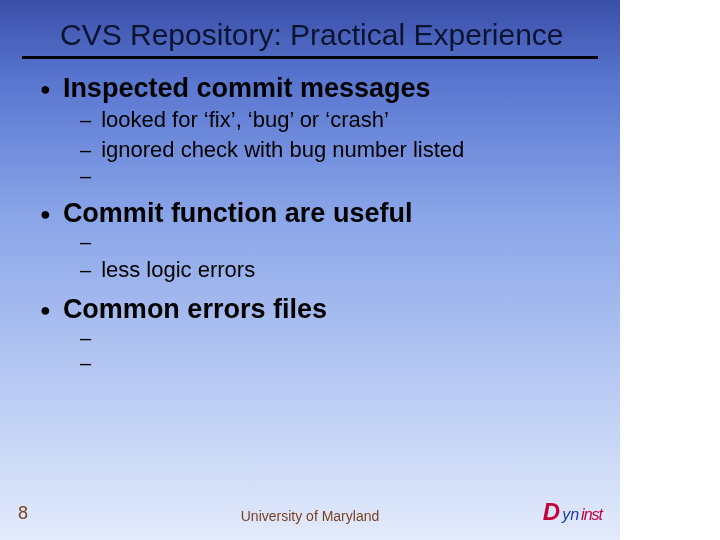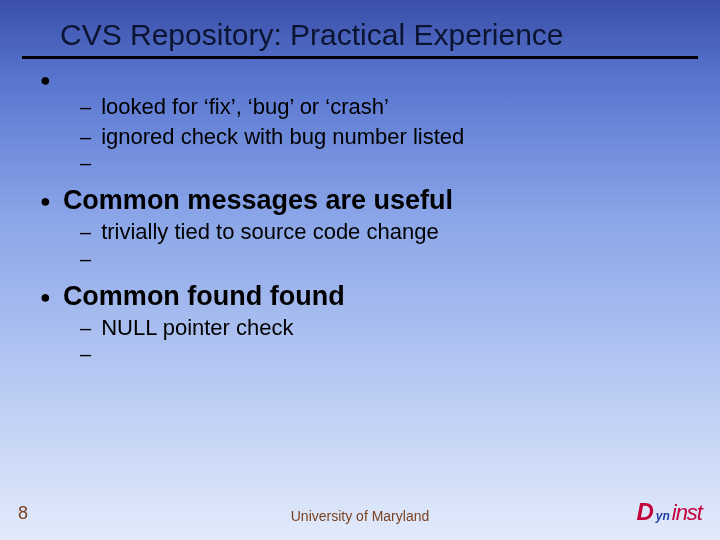--- a/index.html
+++ b/index.html
@@ -4,21 +4,21 @@
 <style>
   html, body {
     margin: 0;
     padding: 0;
     width: 720px;
     height: 540px;
     overflow: hidden;
     font-family: "Comic Sans MS", "Comic Sans", cursive, sans-serif;
   }
   .slide {
-    width: 720px;
+    width: 620px;
     height: 540px;
     box-sizing: border-box;
     background: linear-gradient(to bottom, #3a4fa8 0%, #5976d0 15%, #8aa5e8 40%, #b7c9f3 70%, #e3ebfb 100%);
     position: relative;
     padding: 18px 0 0 0;
     color: #000;
   }
   .title {
     font-size: 30px;
     color: #0b1430;
@@ -102,76 +102,76 @@
     right: 18px;
     bottom: 4px;
     font-family: sans-serif;
     font-weight: normal;
     font-size: 20px;
     display: flex;
     align-items: baseline;
     gap: 2px;
   }
   .logo .d1 { color: #c4003a; font-style: italic; font-weight: bold; font-size: 24px; }
-  .logo .d2 { color: #1e3fa0; font-style: italic; font-size: 12px; font-weight: bold; }
-  .logo .d3 { color: #c4003a; font-style: italic; font-size: 22px; letter-spacing: -1px; }
+  .logo .d2 { color: #1e3fa0; font-style: italic; font-size: 16px; }
+  .logo .d3 { color: #c4003a; font-style: italic; font-size: 16px; letter-spacing: -1px; }
 </style>
 </head>
 <body>
 
 <div class="slide">
   <h1 class="title">CVS Repository: Practical Experience</h1>
   <div class="rule"></div>
 
   <div class="content">
 
     <div class="b1">
       <div class="b1-row">
         <span class="dot">●</span>
+        <span class="b1-text">Inspected commit messages</span>
       </div>
       <div class="b2-list">
         <div class="b2-row">
           <span class="dash">–</span>
           <span class="b2-text">looked for ‘fix’, ‘bug’ or ‘crash’</span>
         </div>
         <div class="b2-row">
           <span class="dash">–</span>
           <span class="b2-text">ignored check with bug number listed</span>
         </div>
         <div class="b2-row">
           <span class="dash">–</span>
         </div>
       </div>
     </div>
 
     <div class="b1">
       <div class="b1-row">
         <span class="dot">●</span>
-        <span class="b1-text">Common messages are useful</span>
+        <span class="b1-text">Commit function are useful</span>
       </div>
       <div class="b2-list">
         <div class="b2-row">
           <span class="dash">–</span>
-          <span class="b2-text">trivially tied to source code change</span>
         </div>
         <div class="b2-row">
           <span class="dash">–</span>
+          <span class="b2-text">less logic errors</span>
         </div>
       </div>
     </div>
 
     <div class="b1">
       <div class="b1-row">
         <span class="dot">●</span>
-        <span class="b1-text">Common found found</span>
+        <span class="b1-text">Common errors files</span>
       </div>
       <div class="b2-list">
         <div class="b2-row">
           <span class="dash">–</span>
-          <span class="b2-text">NULL pointer check</span>
         </div>
         <div class="b2-row">
           <span class="dash">–</span>
         </div>
       </div>
     </div>
 
   </div>
 
   <div class="footer">

